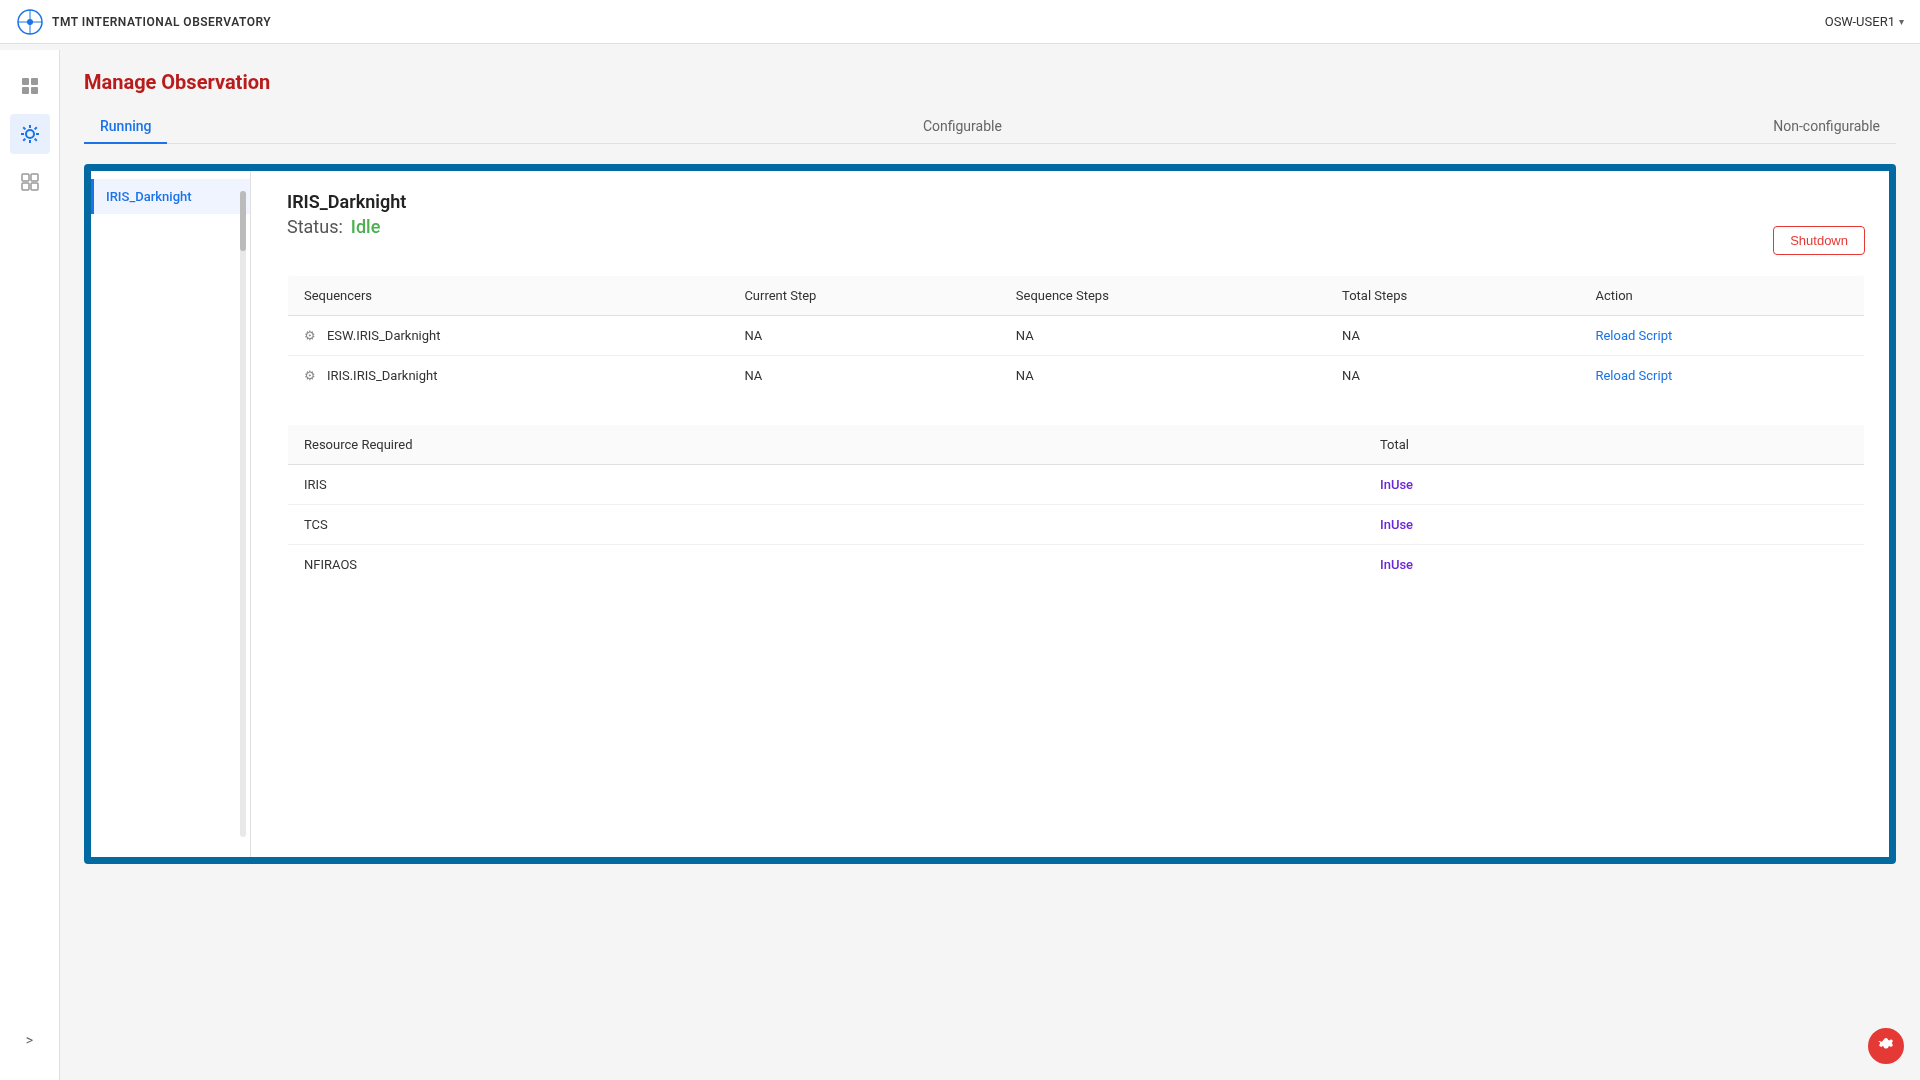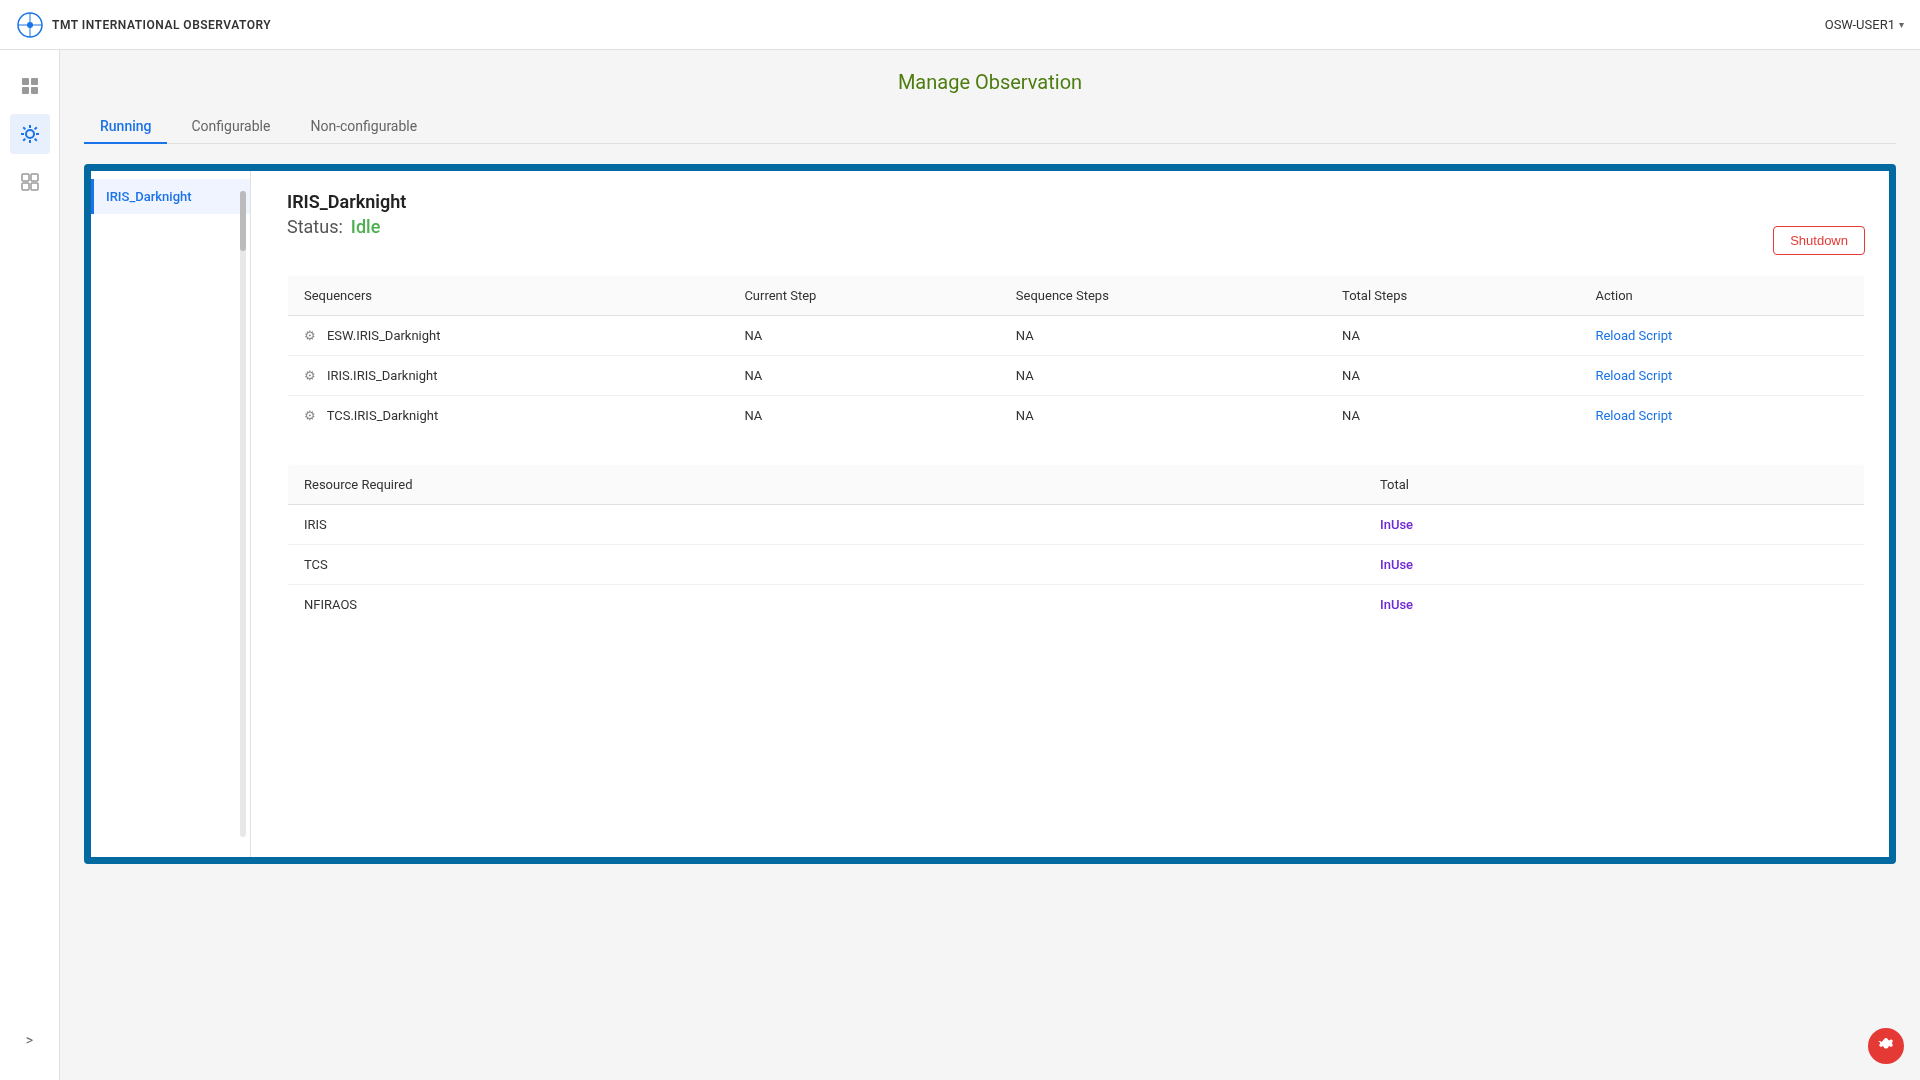--- a/index.html
+++ b/index.html
@@ -5,21 +5,21 @@
     * { box-sizing: border-box; margin: 0; padding: 0; }
     body { font-family: -apple-system, BlinkMacSystemFont, 'Segoe UI', Roboto, sans-serif; background: #f5f5f5; color: #333; font-size: 14px; height: 1080px; width: 1920px; overflow: hidden; }
 
     
     .top-header {
       display: flex;
       align-items: center;
       justify-content: space-between;
       background: #fff;
       border-bottom: 1px solid #e0e0e0;
-      height: 50px;
+      height: 44px;
       padding: 0 16px;
       position: fixed;
       top: 0; left: 0; right: 0;
       z-index: 100;
     }
     .logo-area {
       display: flex;
       align-items: center;
       gap: 8px;
     }
@@ -94,32 +94,32 @@
       margin-top: 50px;
       margin-left: 60px;
       padding: 20px 24px;
       height: calc(1080px - 50px);
       overflow-y: auto;
       background: #f5f5f5;
     }
 
     .page-title {
       font-size: 20px;
-      font-weight: 400;
-      color: #4d7c0f;
+      font-weight: 700;
+      color: #b91c1c;
       margin-bottom: 16px;
-      text-align: center;
     }
 
     
     .tabs {
       display: flex;
-      gap: 8px;
+      gap: 0;
       border-bottom: 1px solid #e0e0e0;
       margin-bottom: 20px;
+      justify-content: space-between;
     }
     .tab {
       padding: 8px 16px;
       font-size: 14px;
       cursor: pointer;
       color: #666;
       border-bottom: 2px solid transparent;
       margin-bottom: -1px;
     }
     .tab.active {
@@ -396,32 +396,20 @@
               <span class="gear-icon">⚙</span>
               <span>IRIS.IRIS_Darknight</span>
             </td>
             <td>NA</td>
             <td>NA</td>
             <td>NA</td>
             <td>
               <a class="reload-link">Reload Script</a>
             </td>
           </tr>
-          <tr>
-            <td>
-              <span class="gear-icon">⚙</span>
-              <span>TCS.IRIS_Darknight</span>
-            </td>
-            <td>NA</td>
-            <td>NA</td>
-            <td>NA</td>
-            <td>
-              <a class="reload-link">Reload Script</a>
-            </td>
-          </tr>
         </tbody>
       </table>
 
       <table class="section-table">
         <thead>
           <tr>
             <th>Resource Required</th>
             <th>Total</th>
           </tr>
         </thead>

